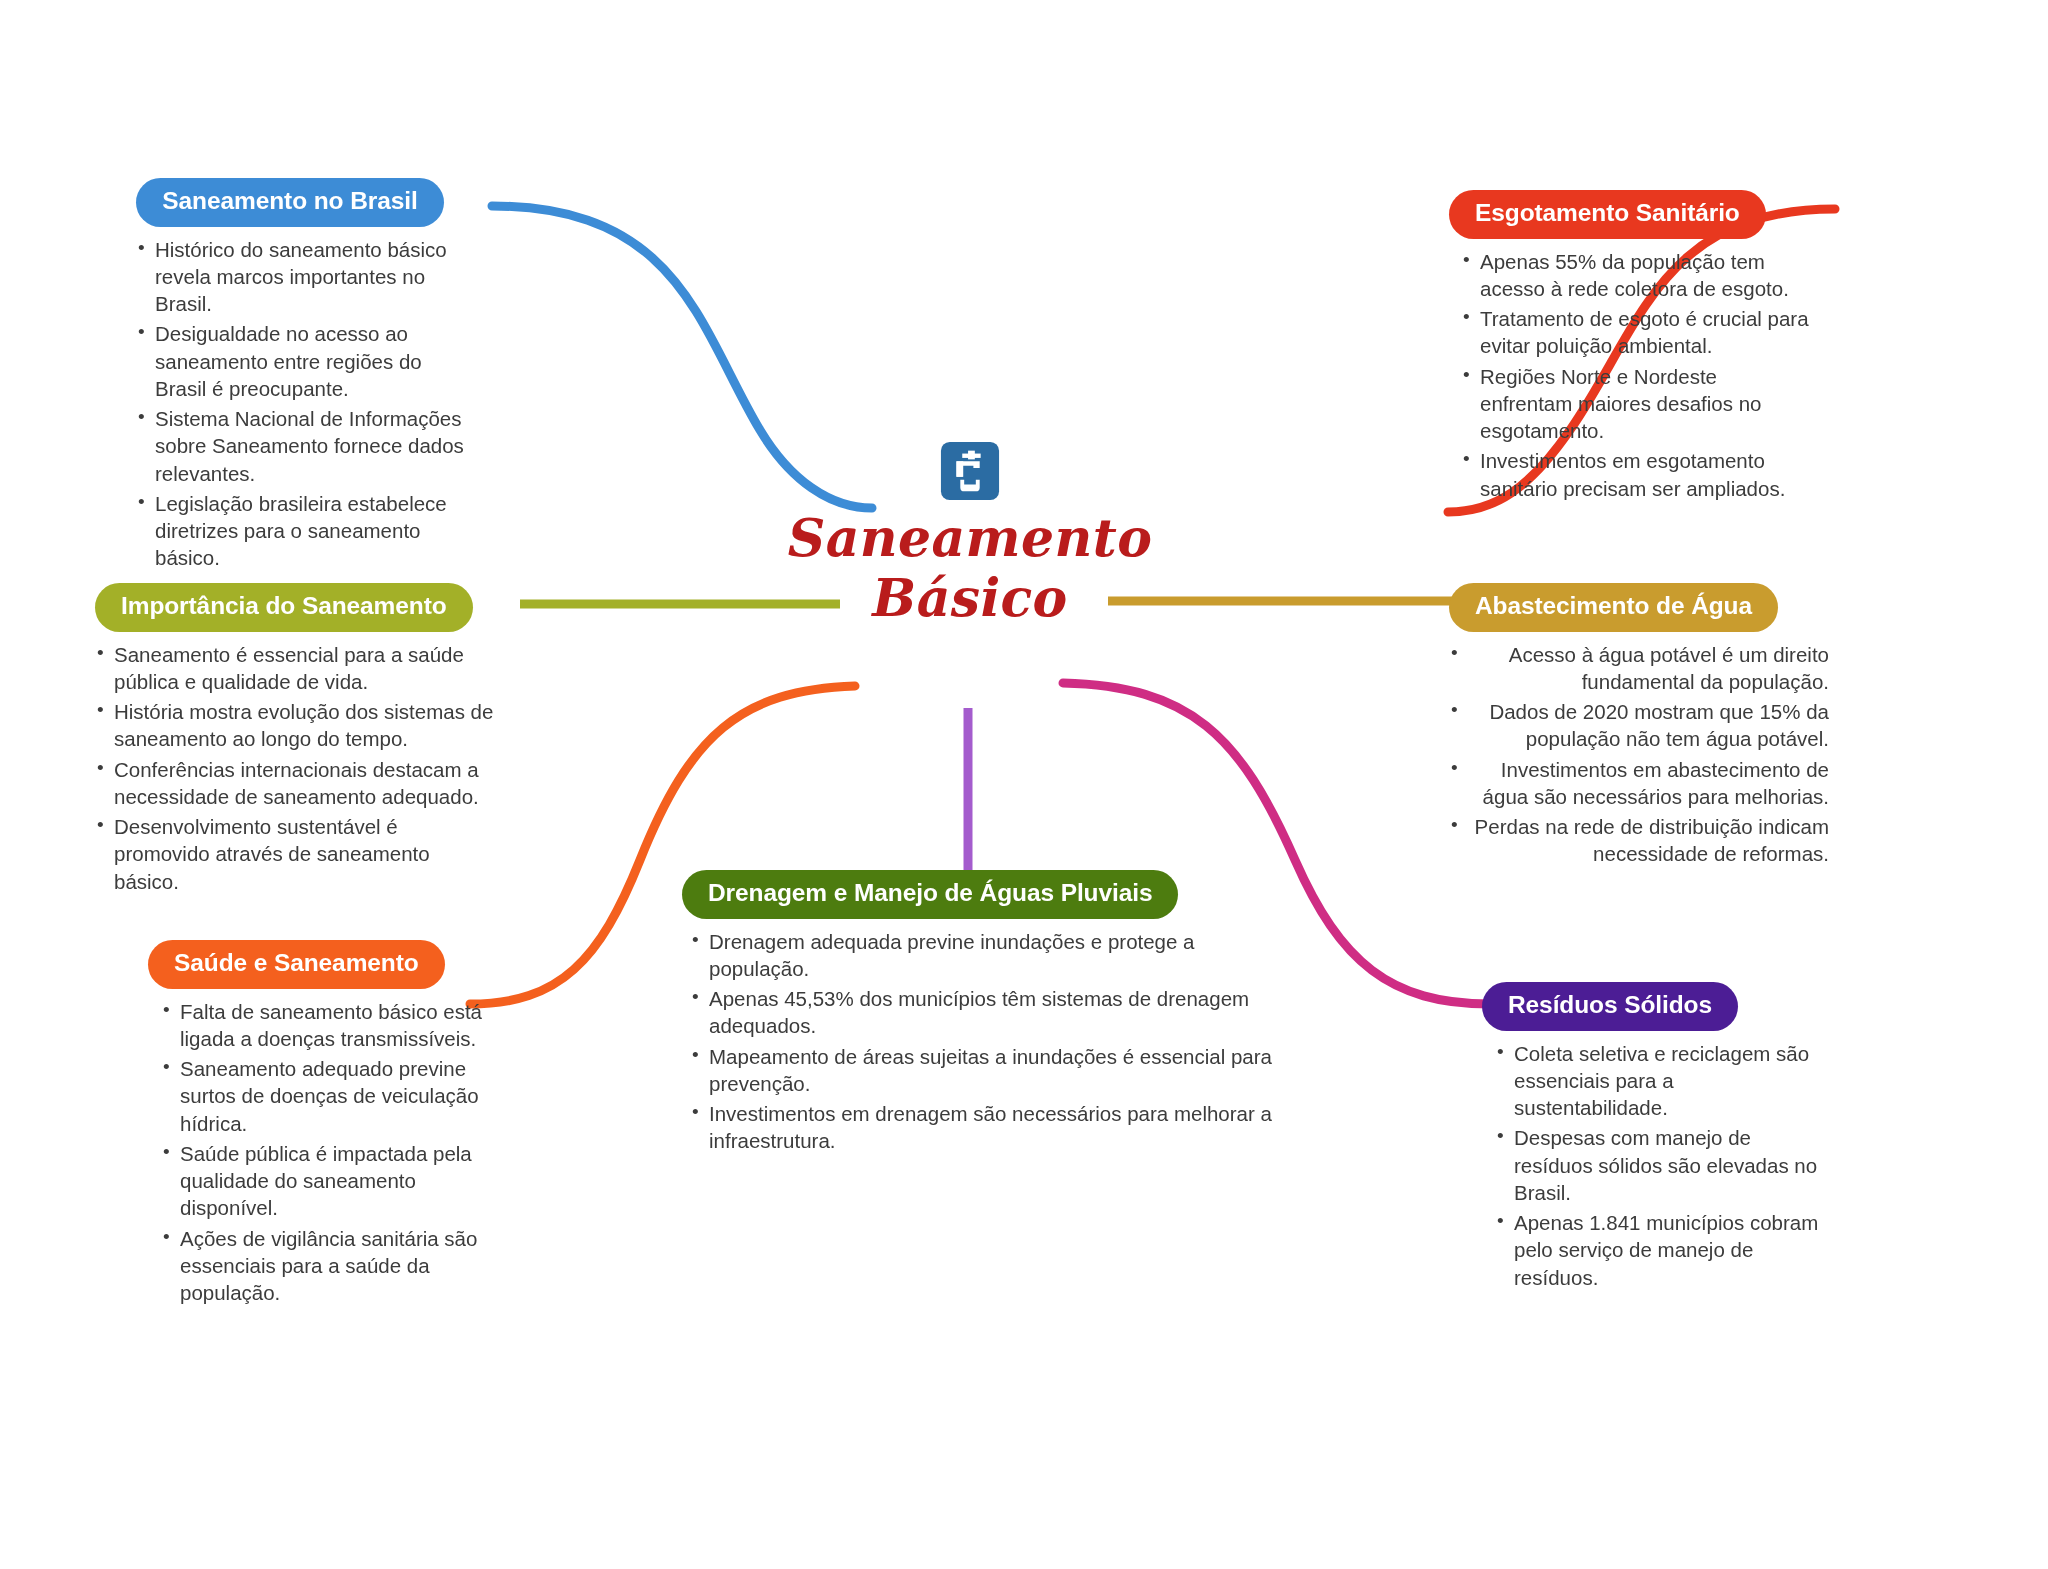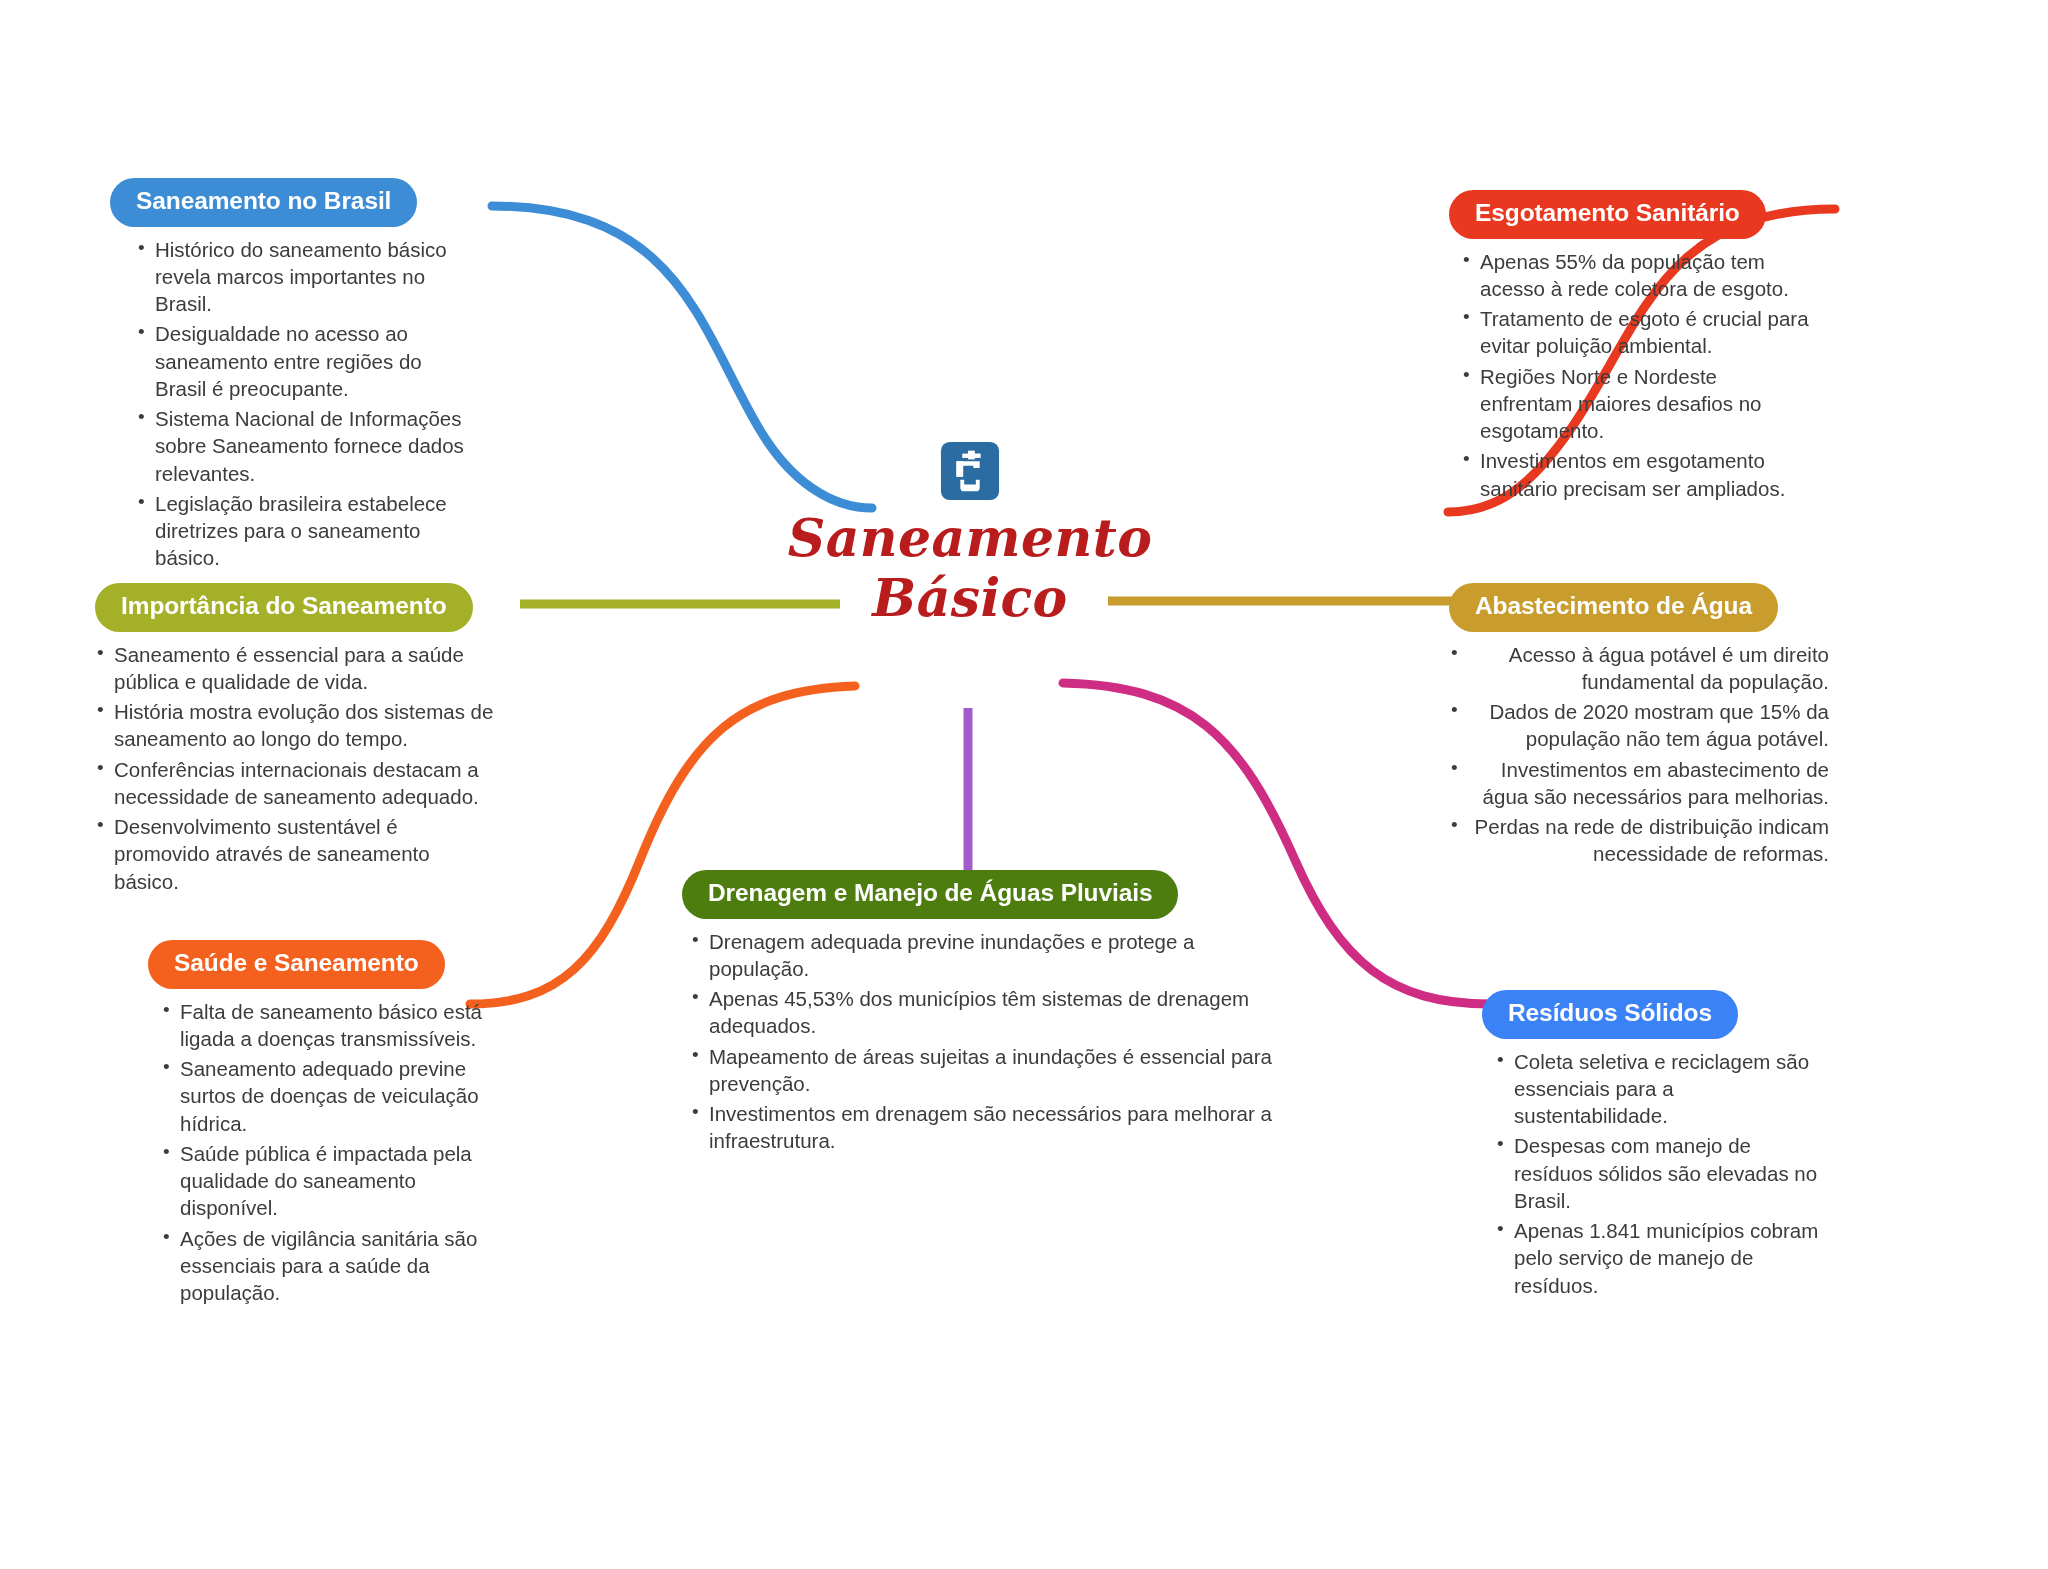--- a/index.html
+++ b/index.html
@@ -85,21 +85,21 @@
     content: "\2022";
     position: absolute;
     left: 2px;
     top: -1px;
     font-size: 19px;
     color: #3c3c3c;
   }
 
   
   .b-brasil      { left: 110px;  top: 178px; width: 360px; }
-  .b-brasil .pill-wrap { text-align: left; }
+  .b-brasil .pill-wrap { text-align: center; }
   .b-brasil .bullets   { margin-left: 26px; }
 
   .b-esgoto      { left: 1449px; top: 190px; width: 360px; }
   .b-esgoto .bullets   { margin-left: 12px; }
 
   .b-importancia { left: 95px;   top: 583px; width: 400px; }
   .b-importancia .bullets { margin-left: 0px; }
 
   .b-agua        { left: 1449px; top: 583px; width: 380px; }
   .b-agua .bullets { margin-left: 0px; text-align: right; }
@@ -217,21 +217,21 @@
     <ul class="bullets">
       <li>Drenagem adequada previne inundações e protege a população.</li>
       <li>Apenas 45,53% dos municípios têm sistemas de drenagem adequados.</li>
       <li>Mapeamento de áreas sujeitas a inundações é essencial para prevenção.</li>
       <li>Investimentos em drenagem são necessários para melhorar a infraestrutura.</li>
     </ul>
   </div>
 
   <div class="branch b-residuos">
     <div class="pill-wrap">
-      <span class="pill" style="background-color: #3b82f6; margin-top: 8px;">Resíduos Sólidos</span>
+      <span class="pill" style="background-color: #4c1d95;">Resíduos Sólidos</span>
     </div>
     <ul class="bullets">
       <li>Coleta seletiva e reciclagem são essenciais para a sustentabilidade.</li>
       <li>Despesas com manejo de resíduos sólidos são elevadas no Brasil.</li>
       <li>Apenas 1.841 municípios cobram pelo serviço de manejo de resíduos.</li>
     </ul>
   </div>
 
 </div>
 

